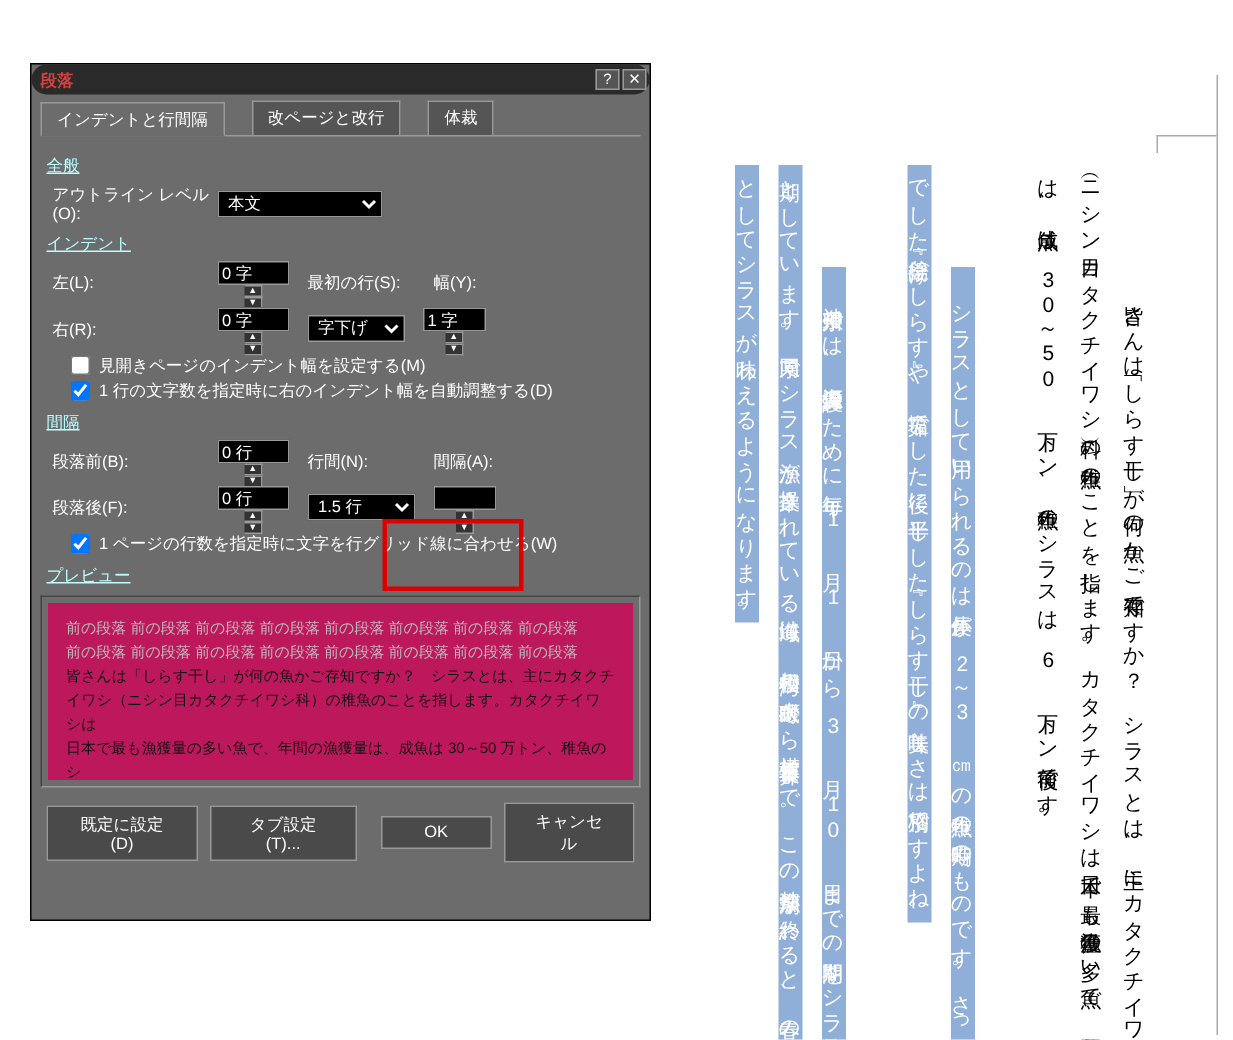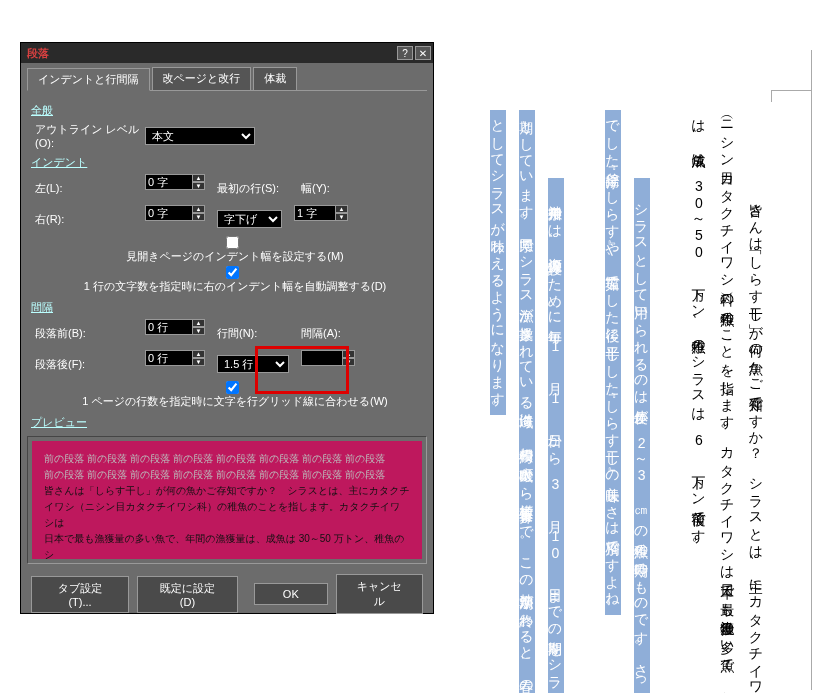--- a/index.html
+++ b/index.html
@@ -47,34 +47,35 @@
     background: #6c6c6c;
     border: 1px solid #000;
     color: #fff;
     font-family: "MS UI Gothic", sans-serif;
   }
   .titlebar {
     height: 20px;
     background: #2a2a2a;
     display: flex; align-items: center;
     padding: 0 2px 0 6px;
+    border-radius: 10px;
   }
   .titlebar .title {
     color: #d64040; font-weight: bold; flex: 1;
   }
   .titlebar .winbtn {
     width: 16px; height: 14px;
     background: #555;
     border: 1px solid #999;
     margin-left: 2px;
     display:flex; align-items:center; justify-content:center;
     font-size: 10px; color:#fff; cursor:pointer;
   }
   .tabs {
-    display: flex; gap:0;
+    display: flex; gap:16px;
     border-bottom: 1px solid #999;
     margin: 4px 6px 0 6px;
   }
   .tab {
     padding: 3px 10px;
     border: 1px solid #999;
     border-bottom: none;
     background: #555;
     margin-right: 2px;
     cursor: pointer;
@@ -98,27 +99,28 @@
   .row .half label { width: 72px; }
   .half { display:flex; align-items:center; margin-left: 12px; }
   .half:first-child { margin-left:0; }
   select, input.txt {
     background: #000; color:#fff;
     border: 1px solid #999;
     font: inherit; height: 18px;
     padding: 1px 2px;
   }
   .spin {
-    display:inline-flex; align-items:flex-start;
+    display:inline-flex; align-items:center;
     height: 28px;
+    flex-direction: column;
   }
   .spin input { width: 48px; background:#000; color:#fff; border:1px solid #999; font:inherit; padding:1px 2px;}
   .spin .spinners { display:flex; flex-direction:column; width:12px;}
   .spin .sp { flex:1; background:#333; border:1px solid #999; border-left:none; font-size:6px; line-height:6px; text-align:center; cursor:pointer;}
-  .chk { display:flex; align-items:center; margin: 2px 0; padding-left: 12px; flex-direction: column;}
+  .chk { display:flex; align-items:center; margin: 2px 0; padding-left: 12px;}
   .chk input { margin-right: 6px; background:#000;}
   .red-box {
     position:absolute;
     border: 3px solid #d00;
     pointer-events:none;
   }
   .preview-area {
     margin: 6px 6px 0 6px;
     background:#6c6c6c;
     border: 1px inset #999;
@@ -286,21 +288,21 @@
       <div class="ghost">前の段落 前の段落 前の段落 前の段落 前の段落 前の段落 前の段落 前の段落</div>
       <div class="ghost">前の段落 前の段落 前の段落 前の段落 前の段落 前の段落 前の段落 前の段落</div>
       <div>皆さんは「しらす干し」が何の魚かご存知ですか？　シラスとは、主にカタクチ</div>
       <div>イワシ（ニシン目カタクチイワシ科）の稚魚のことを指します。カタクチイワシは</div>
       <div>日本で最も漁獲量の多い魚で、年間の漁獲量は、成魚は 30～50 万トン、稚魚のシ</div>
 
     </div>
   </div>
 
   <div class="btnbar">
+    <button class="btn">既定に設定(D)</button>
     <button class="btn">タブ設定(T)...</button>
-    <button class="btn">既定に設定(D)</button>
     <span class="spacer"></span>
     <button class="btn" style="padding:4px 28px">OK</button>
     <button class="btn">キャンセル</button>
   </div>
 
   <div class="red-box" style="left:234px; top:303px; width:94px; height:48px;"></div>
 </div>
 
 </body></html>

